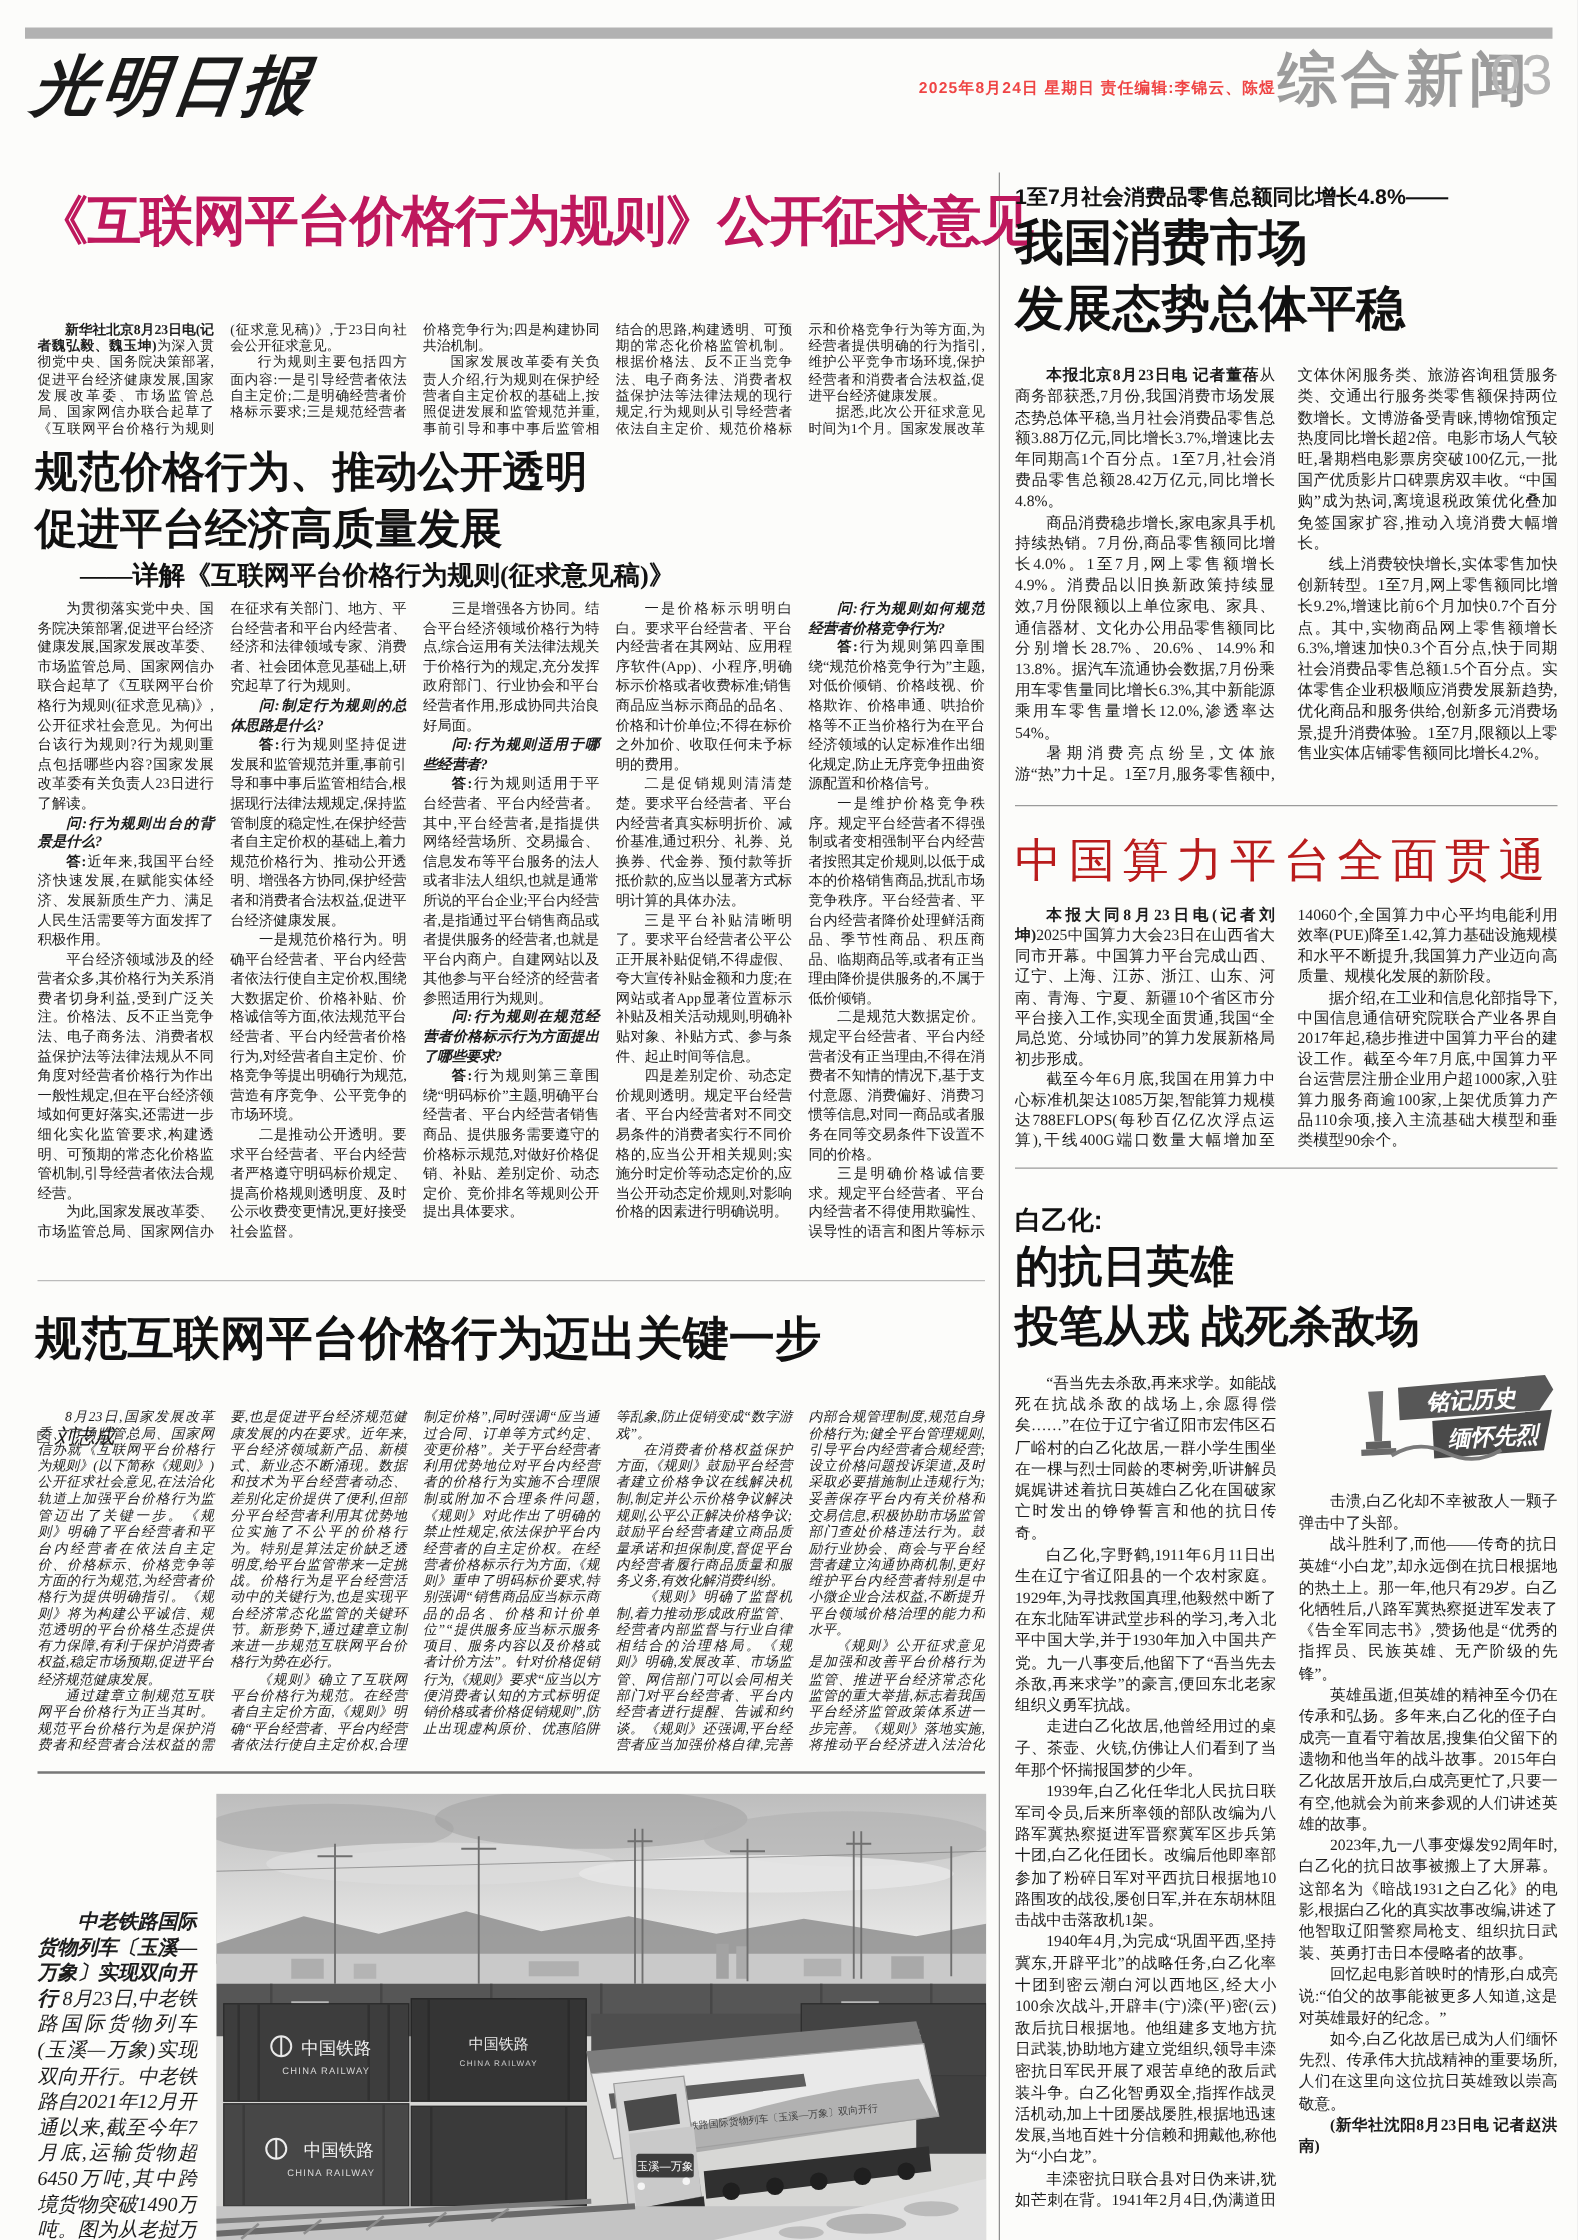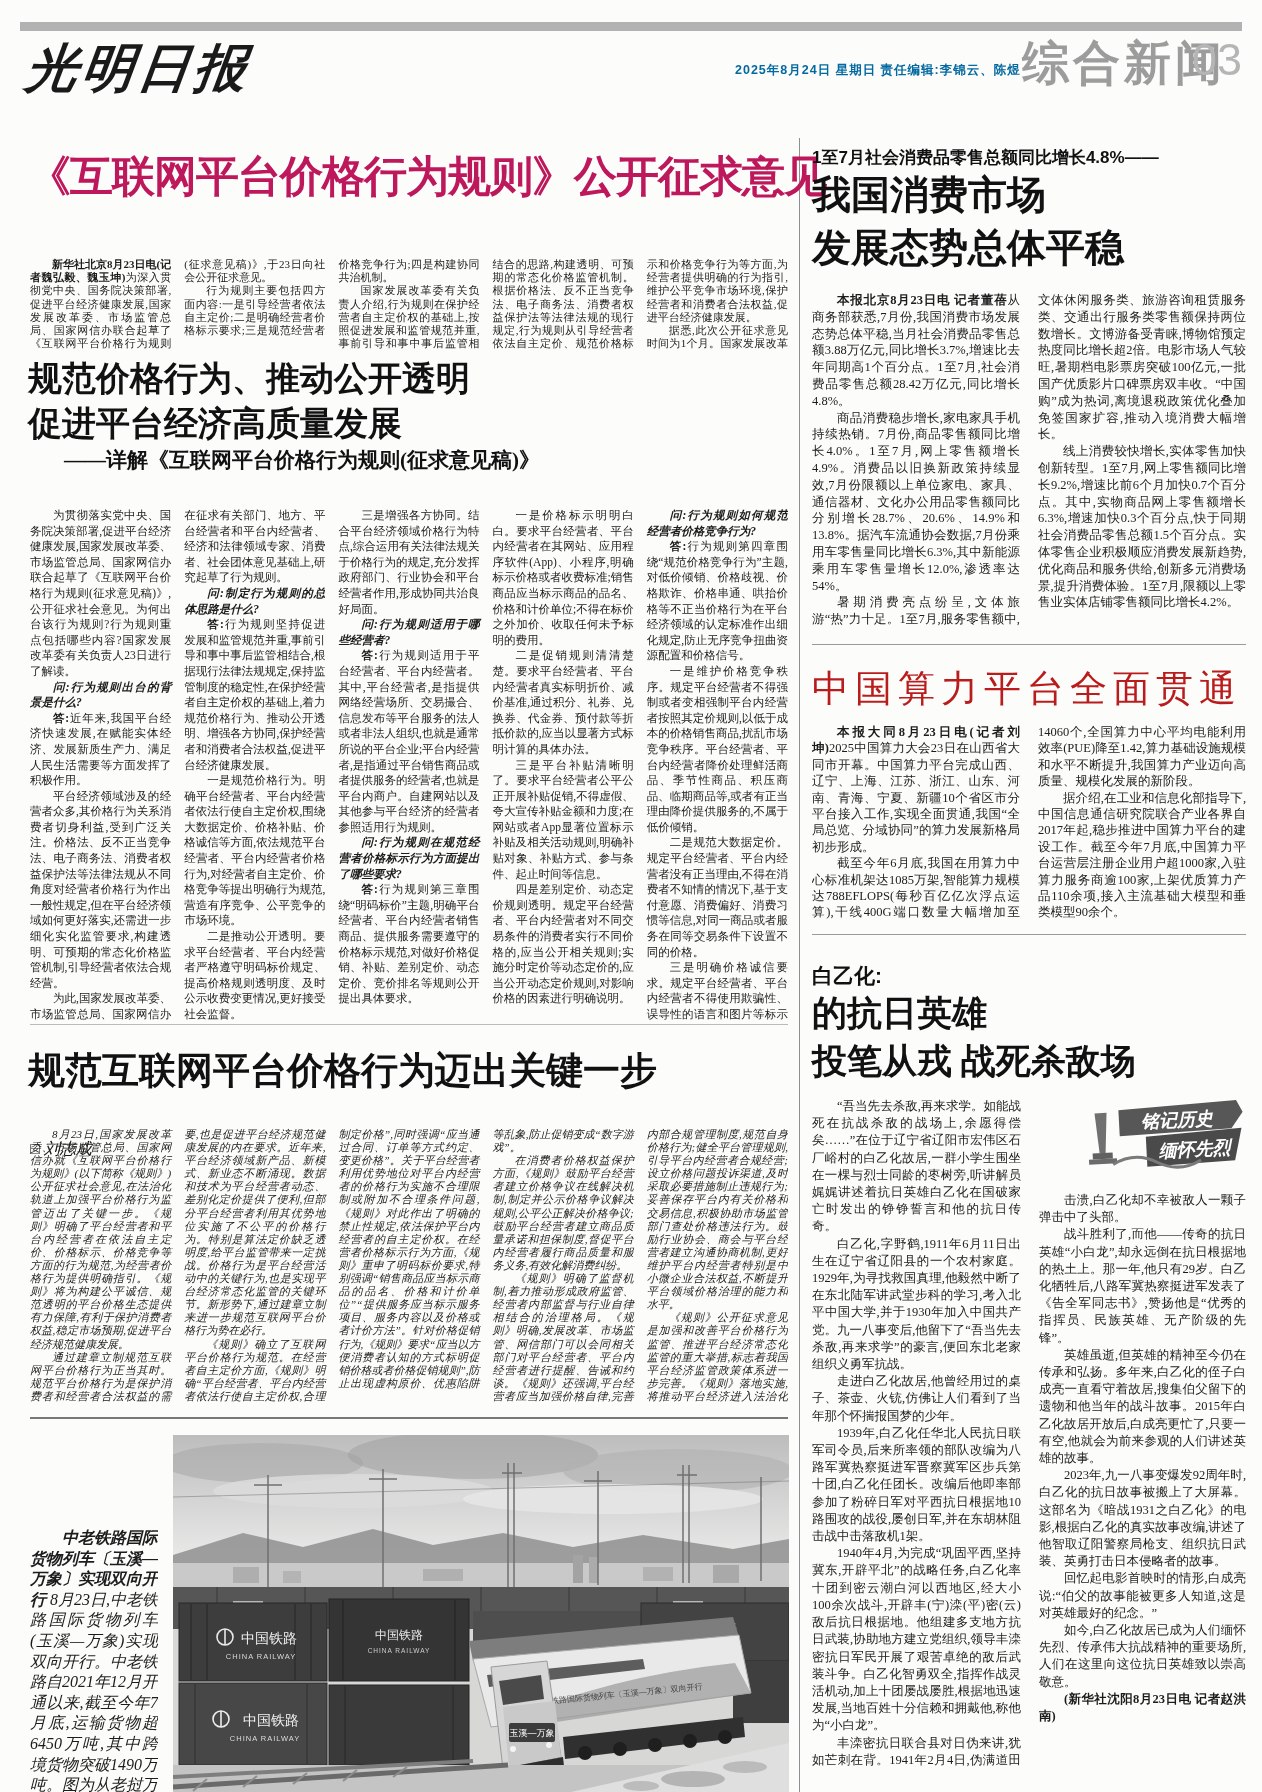--- a/index.html
+++ b/index.html
@@ -2,21 +2,21 @@
 <html><head>
 <meta charset="utf-8">
 <style>
   html,body{margin:0;padding:0;background:#e8e8e6;}
   .page{position:relative;width:1262px;height:1792px;margin:0 auto;background:#fcfcfa;overflow:hidden;
         color:#1c1c1c;font-family:"Liberation Serif","DejaVu Serif",serif;}
   .abs{position:absolute;box-sizing:border-box;}
   
   .topbar{background:#b2b2b2;}
   .logo{font-size:52px;font-weight:700;font-style:italic;letter-spacing:4px;transform:skewX(-7deg);color:#1a1a1a;}
-  .dateline{font-family:"Liberation Sans","DejaVu Sans",sans-serif;font-weight:700;font-size:12.5px;color:#0369a1;letter-spacing:1px;}
+  .dateline{font-family:"Liberation Sans","DejaVu Sans",sans-serif;font-weight:700;font-size:12.5px;color:#ef4444;letter-spacing:1px;}
   .section-title{font-family:"Liberation Sans","DejaVu Sans",sans-serif;font-weight:700;font-size:47px;color:#9c9c9c;letter-spacing:4px;}
   .page-num{font-family:Liberation Sans, sans-serif;font-weight:400;font-size:45px;color:#b5b5b5;}
   
   .hrule{background:#9a9a9a;height:1px;}
   .vrule{background:#8f8f8f;width:1px;}
   
   .h-main{font-size:43px;font-weight:700;letter-spacing:-1px;white-space:nowrap;color:#be185d;}
   .h-qa{font-size:34px;font-weight:700;line-height:45px;color:#111;}
   .h-qa-sub{font-size:21px;font-weight:700;color:#111;}
   .h-comment{font-size:37px;font-weight:700;white-space:nowrap;color:#111;}
@@ -67,21 +67,21 @@
       <p class="para">行为规则主要包括四方面内容:一是引导经营者依法自主定价;二是明确经营者价格标示要求;三是规范经营者价格竞争行为;四是构建协同共治机制。</p>
       <p class="para">国家发展改革委有关负责人介绍,行为规则在保护经营者自主定价权的基础上,按照促进发展和监管规范并重,事前引导和事中事后监管相结合的思路,构建透明、可预期的常态化价格监管机制。根据价格法、反不正当竞争法、电子商务法、消费者权益保护法等法律法规的现行规定,行为规则从引导经营者依法自主定价、规范价格标示和价格竞争行为等方面,为经营者提供明确的行为指引,维护公平竞争市场环境,保护经营者和消费者合法权益,促进平台经济健康发展。</p>
       <p class="para">据悉,此次公开征求意见时间为1个月。国家发展改革委、市场监管总局、国家网信办将根据本次公开征求意见情况,进一步修改完善行为规则,适时印发。行为规则出台时,将为经营者留出必要的适应调整期。</p>
     </div>
 
   <div class="abs h-qa" style="left:28px;top:356px;">
     <div>规范价格行为、推动公开透明</div>
     <div>促进平台经济高质量发展</div>
   </div>
   <div class="abs h-qa-sub" style="left:64px;top:446px;">——详解《互联网平台价格行为规则(征求意见稿)》</div>
-  <div class="abs body-cols cols-5 fs-qa" style="left:30px;top:480px;width:758px;height:530px;margin-top:28px;">
+  <div class="abs body-cols cols-5 fs-qa" style="left:30px;top:480px;width:758px;height:530px;">
       <p class="para">为贯彻落实党中央、国务院决策部署,促进平台经济健康发展,国家发展改革委、市场监管总局、国家网信办联合起草了《互联网平台价格行为规则(征求意见稿)》,公开征求社会意见。为何出台该行为规则?行为规则重点包括哪些内容?国家发展改革委有关负责人23日进行了解读。</p>
       <p class="para q">问:行为规则出台的背景是什么?</p>
       <p class="para"><b>答:</b>近年来,我国平台经济快速发展,在赋能实体经济、发展新质生产力、满足人民生活需要等方面发挥了积极作用。</p>
       <p class="para">平台经济领域涉及的经营者众多,其价格行为关系消费者切身利益,受到广泛关注。价格法、反不正当竞争法、电子商务法、消费者权益保护法等法律法规从不同角度对经营者价格行为作出一般性规定,但在平台经济领域如何更好落实,还需进一步细化实化监管要求,构建透明、可预期的常态化价格监管机制,引导经营者依法合规经营。</p>
       <p class="para">为此,国家发展改革委、市场监管总局、国家网信办在征求有关部门、地方、平台经营者和平台内经营者、经济和法律领域专家、消费者、社会团体意见基础上,研究起草了行为规则。</p>
       <p class="para q">问:制定行为规则的总体思路是什么?</p>
       <p class="para"><b>答:</b>行为规则坚持促进发展和监管规范并重,事前引导和事中事后监管相结合,根据现行法律法规规定,保持监管制度的稳定性,在保护经营者自主定价权的基础上,着力规范价格行为、推动公开透明、增强各方协同,保护经营者和消费者合法权益,促进平台经济健康发展。</p>
       <p class="para">一是规范价格行为。明确平台经营者、平台内经营者依法行使自主定价权,围绕大数据定价、价格补贴、价格诚信等方面,依法规范平台经营者、平台内经营者价格行为,对经营者自主定价、价格竞争等提出明确行为规范,营造有序竞争、公平竞争的市场环境。</p>
       <p class="para">二是推动公开透明。要求平台经营者、平台内经营者严格遵守明码标价规定、提高价格规则透明度、及时公示收费变更情况,更好接受社会监督。</p>
       <p class="para">三是增强各方协同。结合平台经济领域价格行为特点,综合运用有关法律法规关于价格行为的规定,充分发挥政府部门、行业协会和平台经营者作用,形成协同共治良好局面。</p>

